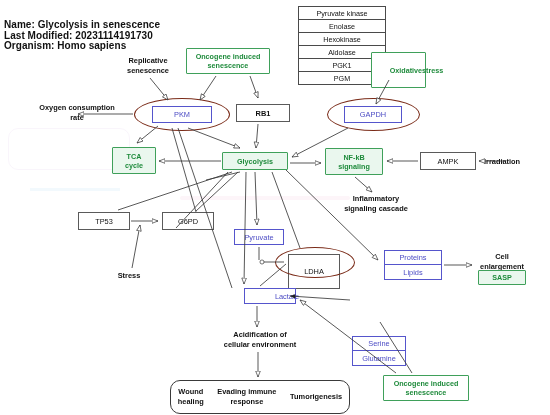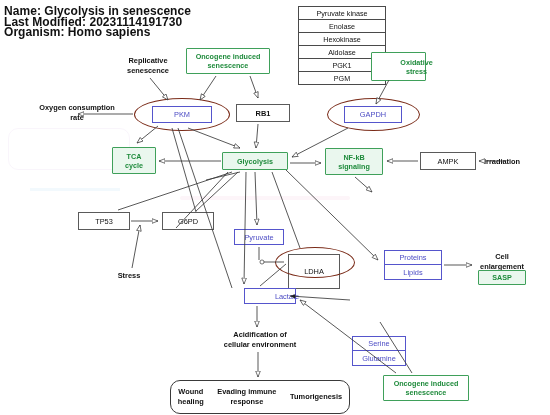--- a/index.html
+++ b/index.html
@@ -2,21 +2,21 @@
 <html><head>
 <meta charset="utf-8">
 <style>
   html,body{margin:0;padding:0;background:#ffffff;}
   body{width:550px;height:415px;position:relative;overflow:hidden;
        font-family:"Liberation Sans","DejaVu Sans",sans-serif;
        -webkit-font-smoothing:antialiased;}
   #canvas{position:absolute;left:0;top:0;width:550px;height:415px;}
   svg#wires{position:absolute;left:0;top:0;width:550px;height:415px;pointer-events:none;}
 
-  .meta{position:absolute;left:4px;top:6px;font-size:12px;font-weight:bold;color:#111;line-height:10.6px;letter-spacing:0.05px;}
+  .meta{position:absolute;left:4px;top:20px;font-size:10px;font-weight:bold;color:#111;line-height:10.6px;letter-spacing:0.05px;}
 
   .node{position:absolute;box-sizing:border-box;display:flex;align-items:center;justify-content:center;
         text-align:center;line-height:9px;}
   
   .gbox{border:1px solid #5a5a5a;background:#ffffff;color:#111;font-size:7.4px;}
   
   .bbox{border:1px solid #5555cc;background:#ffffff;color:#4b4bc4;font-size:7.4px;}
   
   .gnode{border:1px solid #3fa05a;background:#eaf7ee;color:#1f8b3c;font-size:7.2px;font-weight:bold;border-radius:1px;}
   .gnode.plain{background:#ffffff;}
@@ -66,21 +66,21 @@
   <div class="plabel" style="left:108px;top:56px;width:80px;">
     <div>Replicative</div>
     <div>senescence</div>
   </div>
 
   <div class="node gnode plain" style="left:186px;top:48px;width:84px;height:26px;flex-direction:column;">
     <span>Oncogene induced</span>
     <span>senescence</span>
   </div>
 
-  <div class="node gnode plain" style="left:371px;top:52px;width:55px;height:29px;flex-direction:column;padding-left:36px;">
+  <div class="node gnode plain" style="left:371px;top:52px;width:55px;height:36px;flex-direction:row;padding-left:36px;">
     <span>Oxidative</span>
     <span>stress</span>
   </div>
 
   <div class="plabel" style="left:28px;top:103px;width:98px;">
     <div>Oxygen consumption</div>
     <div>rate</div>
   </div>
 
   <div class="node bbox" style="left:152px;top:106px;width:60px;height:17px;">
@@ -110,20 +110,24 @@
     <span>NF-kB</span>
     <span>signaling</span>
   </div>
 
   <div class="node gbox" style="left:420px;top:152px;width:56px;height:18px;">
       <span>AMPK</span>
     </div>
 
   <div class="plabel" style="left:484px;top:157px;width:44px;text-align:left;"><span>Irradiation</span></div>
 
+  <div class="plabel" style="left:326px;top:194px;width:100px;">
+    <div>Inflammatory</div>
+    <div>signaling cascade</div>
+  </div>
 
   <div class="node gbox" style="left:78px;top:212px;width:52px;height:18px;">
       <span>TP53</span>
     </div>
 
   <div class="node gbox" style="left:162px;top:212px;width:52px;height:18px;">
       <span>G6PD</span>
     </div>
 
   <div class="node bbox" style="left:234px;top:229px;width:50px;height:16px;">

